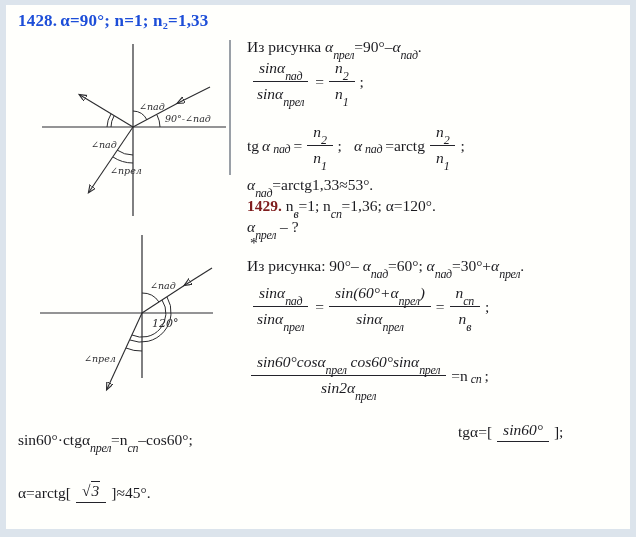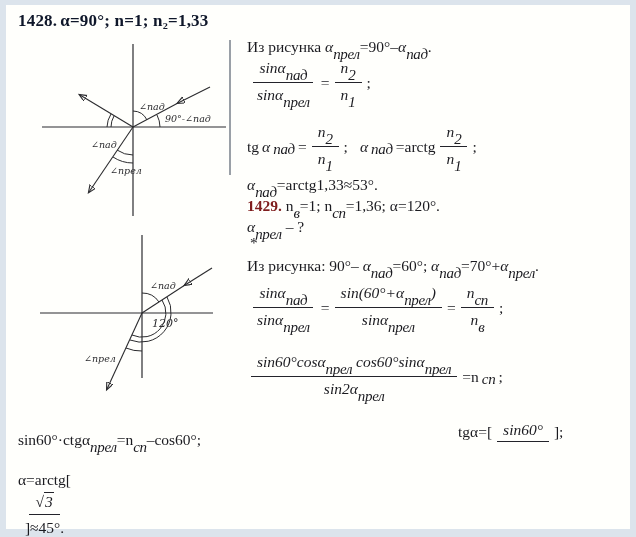--- a/index.html
+++ b/index.html
@@ -13,24 +13,24 @@
   .page{
     position:absolute;left:6px;top:5px;width:624px;height:524px;
     background:#fffffc;
   }
   .line{
     position:absolute;white-space:nowrap;
     font-size:15.5px;line-height:1.25;color:#1b1b20;
   }
   .row{display:flex;align-items:center;gap:3px;}
   .bold{font-weight:700;color:#7f1d1d;}
-  .title{font-size:17px;font-weight:700;color:#0f172a;letter-spacing:.2px;}
+  .title{font-size:17px;font-weight:700;color:#1d4ed8;letter-spacing:.2px;}
   .it{font-style:italic;}
   sub{
-    font-size:15px;line-height:1;position:relative;top:3px;
+    font-size:12px;line-height:1;position:relative;top:3px;
     font-style:italic;letter-spacing:-.3px;
   }
   .frac{display:inline-flex;flex-direction:column;align-items:center;margin:0 2px;}
   .fnum{padding:0 6px 2px 6px;border-bottom:1.4px solid #23232a;text-align:right;}
   .fden{padding:2px 6px 0 6px;text-align:center;}
   .divider{position:absolute;background:#9aa0a7;}
   .ovl{border-top:1.2px solid #23232a;padding:0 1px;}
   svg text{
     font-family:"DejaVu Serif", serif;font-style:italic;
     fill:#2b2b2e;font-size:9.5px;
@@ -123,21 +123,21 @@
 
 <div class="line" style="left:247px;top:217px;">
   <span class="it">α</span><sub>прел</sub><span> – ?</span>
 </div>
 
 <div class="line" style="left:250px;top:233px;">
   <span>*</span>
 </div>
 
 <div class="line" style="left:247px;top:256px;">
-  <span>Из рисунка: 90°– </span><span class="it">α</span><sub>пад</sub><span>=60°; </span><span class="it">α</span><sub>пад</sub><span>=70°+</span><span class="it">α</span><sub>прел</sub><span>.</span>
+  <span>Из рисунка: 90°– </span><span class="it">α</span><sub>пад</sub><span>=60°; </span><span class="it">α</span><sub>пад</sub><span>=30°+</span><span class="it">α</span><sub>прел</sub><span>.</span>
 </div>
 
 <div class="line row" style="left:249px;top:283px;">
   <span class="frac">
     <span class="fnum it"><span>sinα</span><sub>пад</sub></span>
     <span class="fden it"><span>sinα</span><sub>прел</sub></span>
   </span>
   <span>=</span>
   <span class="frac">
     <span class="fnum it"><span>sin(60°+α</span><sub>прел</sub><span>)</span></span>
@@ -186,19 +186,19 @@
 </div>
 
 <div class="line row" style="left:458px;top:420px;">
   <span>tgα=[</span>
   <span class="frac">
     <span class="fnum it"><span>sin60°</span></span>
   </span>
   <span>];</span>
 </div>
 
-<div class="line row" style="left:18px;top:470px;flex-direction:column;">
+<div class="line row" style="left:18px;top:481px;">
   <span>α=arctg[</span>
   <span class="frac">
     <span class="fnum it"><span>√</span><span class="ovl">3</span></span>
   </span>
   <span>]≈45°.</span>
 </div>
 
 </body></html>

